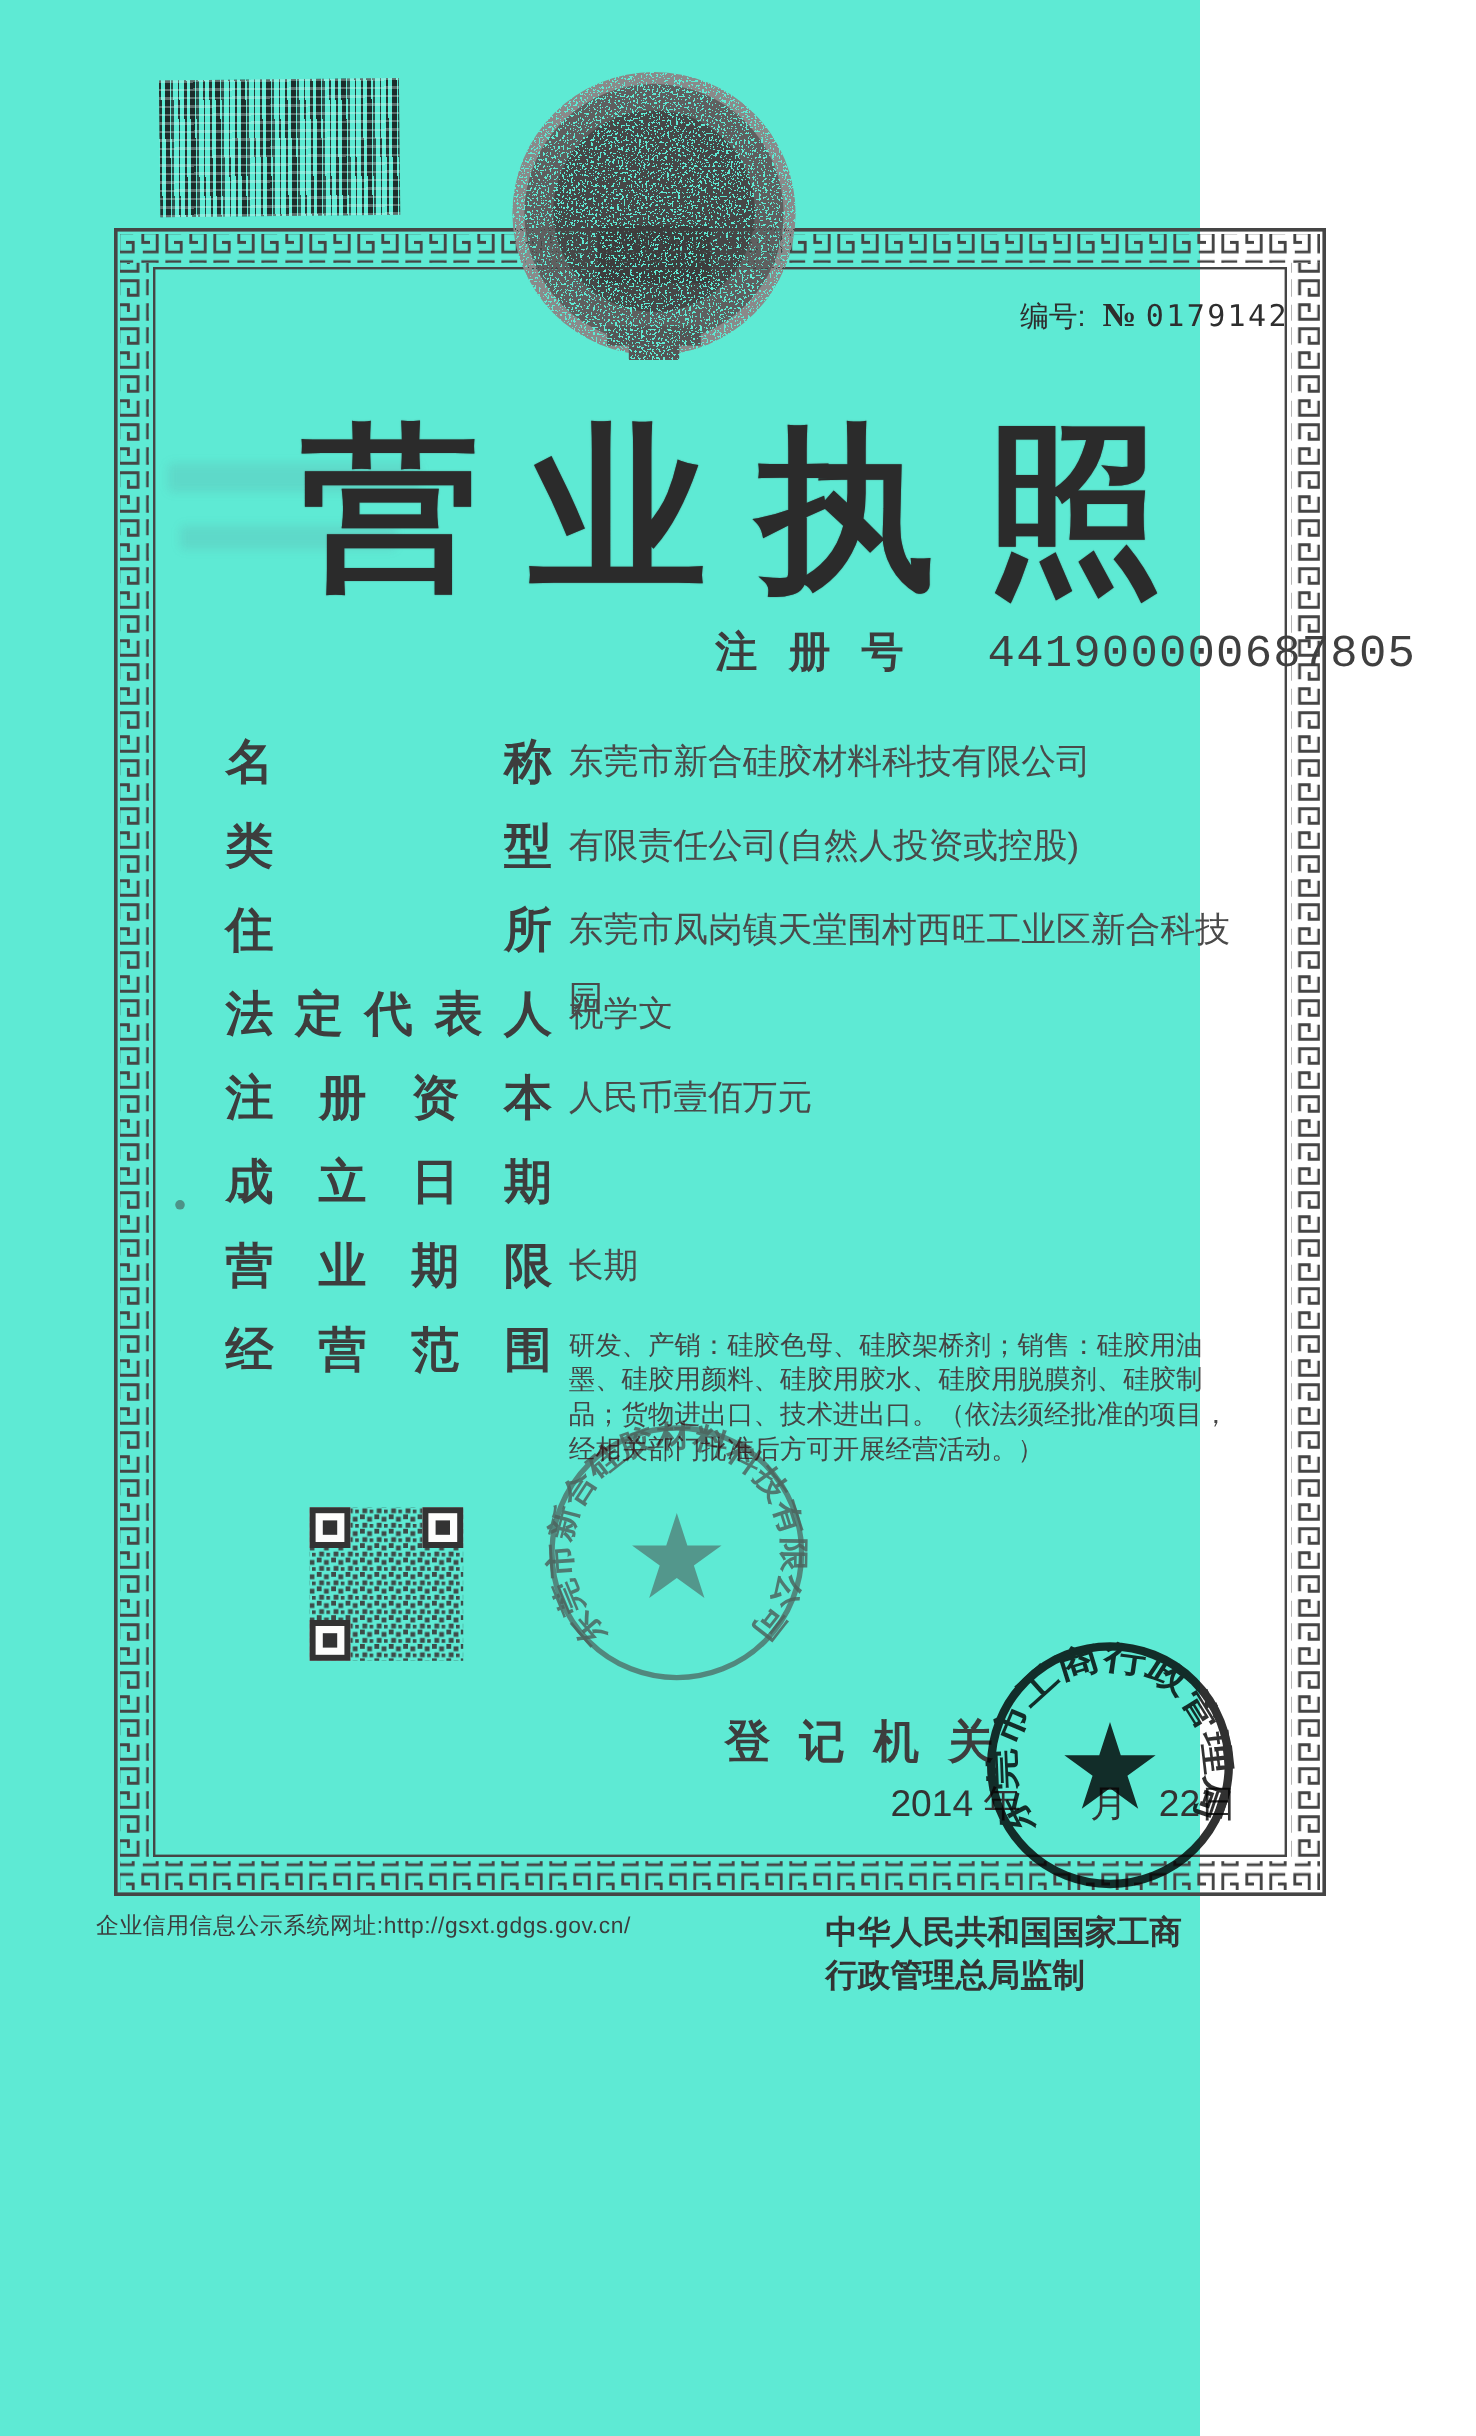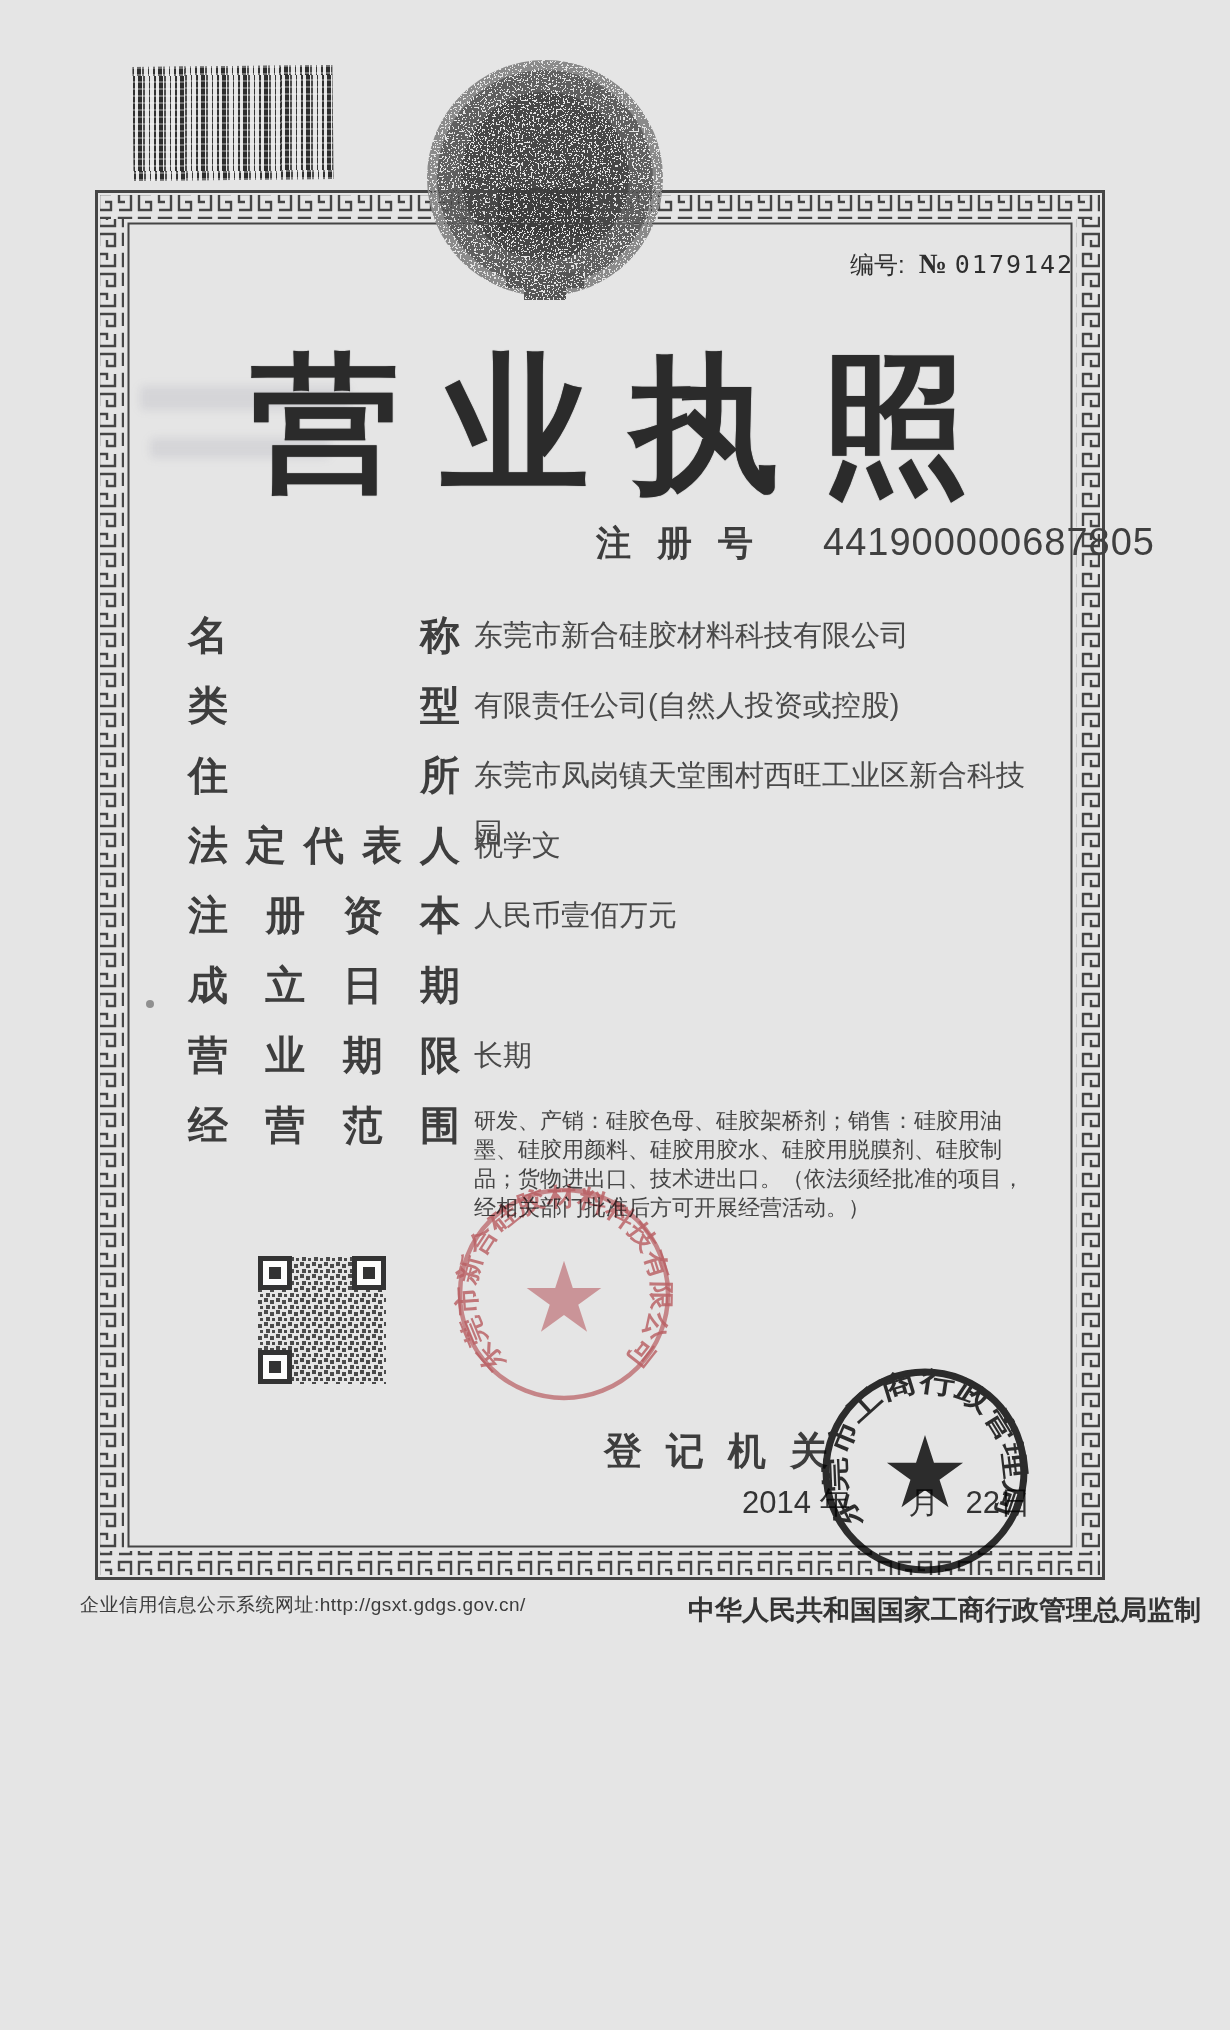--- a/index.html
+++ b/index.html
@@ -1,17 +1,17 @@
 <!DOCTYPE html>
 <html style="--seal-red: #c2454b; --stamp-ink: #1f1f1f; --frame-ink: #454545; --title-ink: #2b2b2b; --text-ink: #3d3d3d; --value-ink: #4a4a4a;"><head>
 <meta charset="utf-8">
 <style>
   * { margin:0; padding:0; box-sizing:border-box; }
   body { width:1230px; height:2030px; background:#ffffff; font-family:"Liberation Sans", sans-serif; overflow:hidden; }
-  .page { position:absolute; left:0; top:0; width:1230px; height:2030px; background:#e5e5e5; }
+  .page { position:absolute; left:0; top:0; width:1000px; height:2030px; background:#5eead4; }
 
   
   .barcode {
     position:absolute; left:133px; top:66px; width:200px; height:114px;
     transform:rotate(-0.6deg); opacity:.88;
     background:
       repeating-linear-gradient(0deg, rgba(255,255,255,.32) 0 2px, transparent 2px 7px),
       repeating-linear-gradient(90deg,
         #191919 0 2px, transparent 2px 5px,
         #141414 5px 9px, transparent 9px 10px,
@@ -29,21 +29,21 @@
 
   .title {
     position:absolute; left:130px; top:326px; width:960px; z-index:2;
     text-align:center; font-size:148px; font-weight:900; letter-spacing:42px; text-indent:42px;
     color:var(--title-ink,#2b2b2b);
     text-shadow:0 0 1px rgba(40,40,40,.7);
   }
 
   .regno { position:absolute; left:596px; top:520px; z-index:2; display:flex; align-items:baseline; gap:44px; white-space:nowrap; }
   .regno .lbl { font-size:35px; font-weight:600; letter-spacing:26px; color:var(--text-ink,#3d3d3d); }
-  .regno .val { font-family:Liberation Sans, sans-serif; font-size:38px; color:#3f3f3f; letter-spacing:1px; }
+  .regno .val { font-family:Liberation Mono, monospace; font-size:38px; color:#3f3f3f; letter-spacing:1px; }
 
   .fields { position:absolute; left:188px; top:606px; width:842px; z-index:2; }
   .frow { display:flex; align-items:flex-start; height:70px; }
   .frow.tall { height:auto; min-height:70px; }
   .flabel {
     width:272px; flex:0 0 272px;
     font-size:40px; font-weight:700; line-height:58px;
     color:var(--text-ink,#3d3d3d);
     text-align:justify; text-align-last:justify; text-justify:inter-character;
   }

